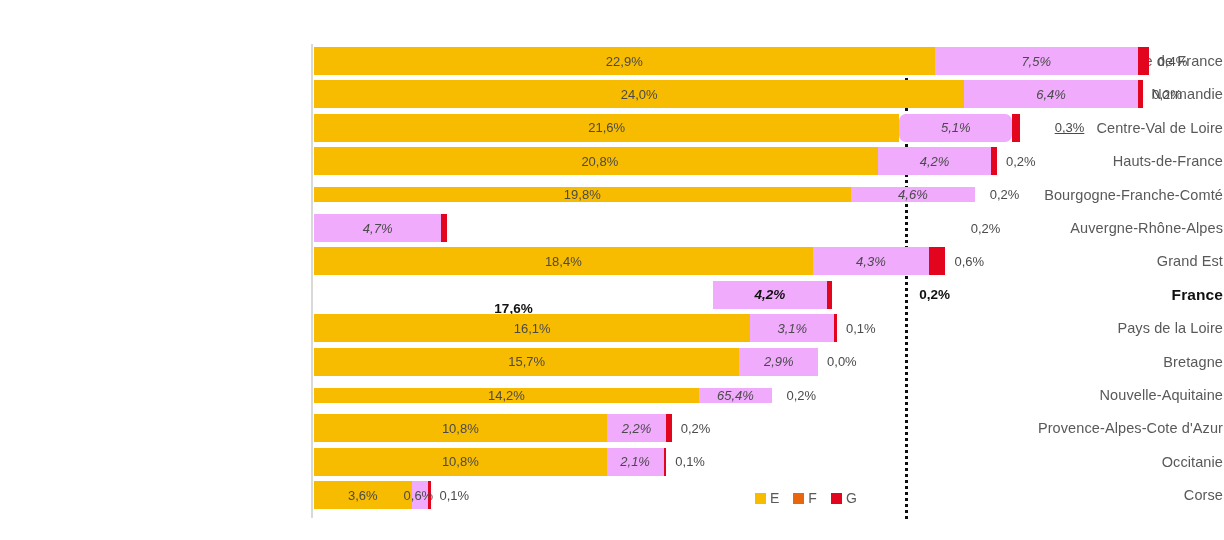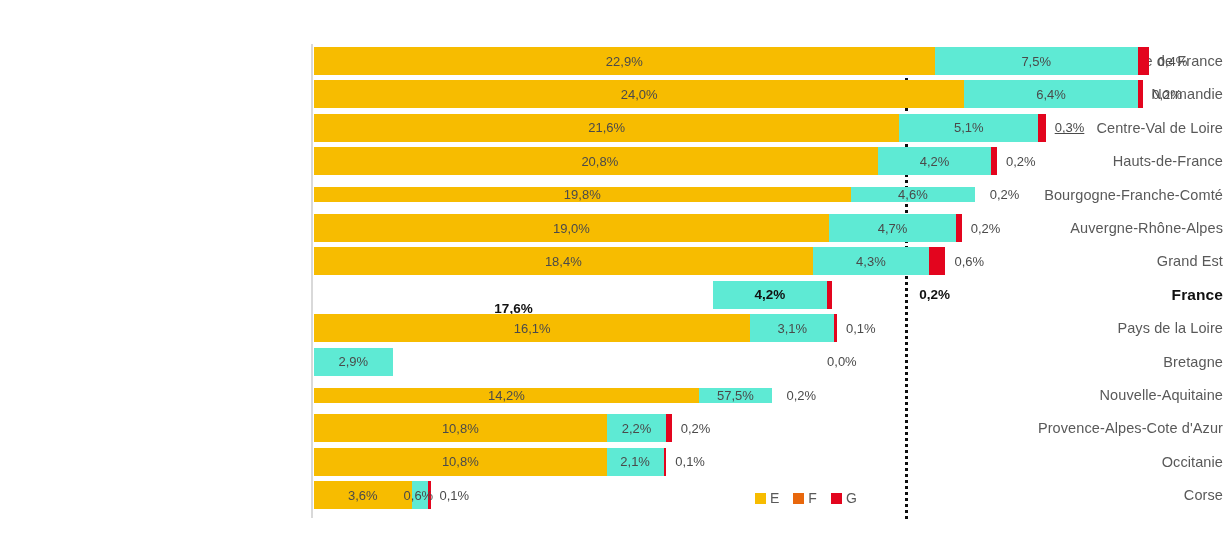--- a/index.html
+++ b/index.html
@@ -51,21 +51,21 @@
     align-items: stretch;
   }
   .seg {
     position: relative;
     display: flex;
     align-items: center;
     justify-content: center;
     box-sizing: border-box;
   }
   .seg-e { background: #F7BC00; }
-  .seg-f { background: #5eead4; }
+  .seg-f { background: #f0abfc; font-style: italic; }
   .seg-g { background: #E3051E; }
   .seg-label {
     font-size: 13px;
     color: #4a4a4a;
     white-space: nowrap;
     pointer-events: none;
   }
   .hl .seg-label,
   .row.hl .seg-label {
     color: #111111;
@@ -152,21 +152,21 @@
           <div class="seg seg-g" title="Normandie — G: 0,2%" style="width: 5.42px;"></div>
         </div>
         <div class="outside-label" style="left: 1143.26px; top: 0px; height: 28px;">0,2%</div>
       </div>
       <div class="row" style="top: 113.8px; height: 28px;">
         <div class="cat-label" style="top: 0px; height: 28px; line-height: 28px;">Centre-Val de Loire</div>
         <div class="bars" style="height: 28px;">
           <div class="seg seg-e" title="Centre-Val de Loire — E: 21,6%" style="width: 585.36px;">
             <span class="seg-label">21,6%</span>
           </div>
-          <div class="seg seg-f" title="Centre-Val de Loire — F: 5,1%" style="width: 139px;">
+          <div class="seg seg-f" title="Centre-Val de Loire — F: 5,1%" style="width: 113px; border-radius: 7px;">
             <span class="seg-label">5,1%</span>
           </div>
           <div class="seg seg-g" title="Centre-Val de Loire — G: 0,3%" style="width: 8.13px;"></div>
         </div>
         <div class="outside-label" style="left: 1045.7px; top: 0px; height: 28px; text-decoration: underline;">0,3%</div>
       </div>
       <div class="row" style="top: 147.2px; height: 28px;">
         <div class="cat-label" style="top: 0px; height: 28px; line-height: 28px;">Hauts-de-France</div>
         <div class="bars" style="height: 28px;">
           <div class="seg seg-e" title="Hauts-de-France — E: 20,8%" style="width: 563.68px; padding-left: 8px;">
@@ -188,23 +188,20 @@
           <div class="seg seg-f" title="Bourgogne-Franche-Comté — F: 4,6%" style="width: 124.66px;">
             <span class="seg-label">4,6%</span>
           </div>
           <div class="seg seg-g" title="Bourgogne-Franche-Comté — G: 0,2%" style="width: 5.42px;"></div>
         </div>
         <div class="outside-label" style="left: 980.66px; top: 0px; height: 28px;">0,2%</div>
       </div>
       <div class="row" style="top: 214px; height: 28px;">
         <div class="cat-label" style="top: 0px; height: 28px; line-height: 28px;">Auvergne-Rhône-Alpes</div>
         <div class="bars" style="height: 28px;">
-          <div class="seg seg-e" title="Auvergne-Rhône-Alpes — E: 19,0%" style="width: 514.9px;">
-            <span class="seg-label">19,0%</span>
-          </div>
           <div class="seg seg-f" title="Auvergne-Rhône-Alpes — F: 4,7%" style="width: 127.37px;">
             <span class="seg-label">4,7%</span>
           </div>
           <div class="seg seg-g" title="Auvergne-Rhône-Alpes — G: 0,2%" style="width: 5.42px;"></div>
         </div>
         <div class="outside-label" style="left: 961.69px; top: 0px; height: 28px;">0,2%</div>
       </div>
       <div class="row" style="top: 247.4px; height: 28px;">
         <div class="cat-label" style="top: 0px; height: 28px; line-height: 28px;">Grand Est</div>
         <div class="bars" style="height: 28px;">
@@ -240,35 +237,38 @@
           <div class="seg seg-f" title="Pays de la Loire — F: 3,1%" style="width: 84.01px;">
             <span class="seg-label">3,1%</span>
           </div>
           <div class="seg seg-g" title="Pays de la Loire — G: 0,1%" style="width: 2.71px;"></div>
         </div>
         <div class="outside-label" style="left: 837.03px; top: 0px; height: 28px;">0,1%</div>
       </div>
       <div class="row" style="top: 347.6px; height: 28px;">
         <div class="cat-label" style="top: 0px; height: 28px; line-height: 28px;">Bretagne</div>
         <div class="bars" style="height: 28px;">
+          <div class="seg seg-e" title="Bretagne — E: 15,7%" style="width: 425.47px;">
+            <span class="seg-label">15,7%</span>
+          </div>
           <div class="seg seg-f" title="Bretagne — F: 2,9%" style="width: 78.59px;">
             <span class="seg-label">2,9%</span>
           </div>
           <div class="seg seg-g" title="Bretagne — G: 0,0%" style="width: 0px;"></div>
         </div>
         <div class="outside-label" style="left: 818.06px; top: 0px; height: 28px;">0,0%</div>
       </div>
       <div class="row" style="top: 381px; height: 28px;">
         <div class="cat-label" style="top: 0px; height: 28px; line-height: 28px;">Nouvelle-Aquitaine</div>
         <div class="bars" style="height: 28px; align-items: center;">
           <div class="seg seg-e" title="Nouvelle-Aquitaine — E: 14,2%" style="width: 384.82px;">
             <span class="seg-label">14,2%</span>
           </div>
           <div class="seg seg-f" title="Nouvelle-Aquitaine — F: 2,7%" style="width: 73.17px;">
-            <span class="seg-label">57,5%</span>
+            <span class="seg-label">65,4%</span>
           </div>
           <div class="seg seg-g" title="Nouvelle-Aquitaine — G: 0,2%" style="width: 5.42px;"></div>
         </div>
         <div class="outside-label" style="left: 777.41px; top: 0px; height: 28px;">0,2%</div>
       </div>
       <div class="row" style="top: 414.4px; height: 28px;">
         <div class="cat-label" style="top: 0px; height: 28px; line-height: 28px;">Provence-Alpes-Cote d'Azur</div>
         <div class="bars" style="height: 28px;">
           <div class="seg seg-e" title="Provence-Alpes-Cote d'Azur — E: 10,8%" style="width: 292.68px;">
             <span class="seg-label">10,8%</span>

